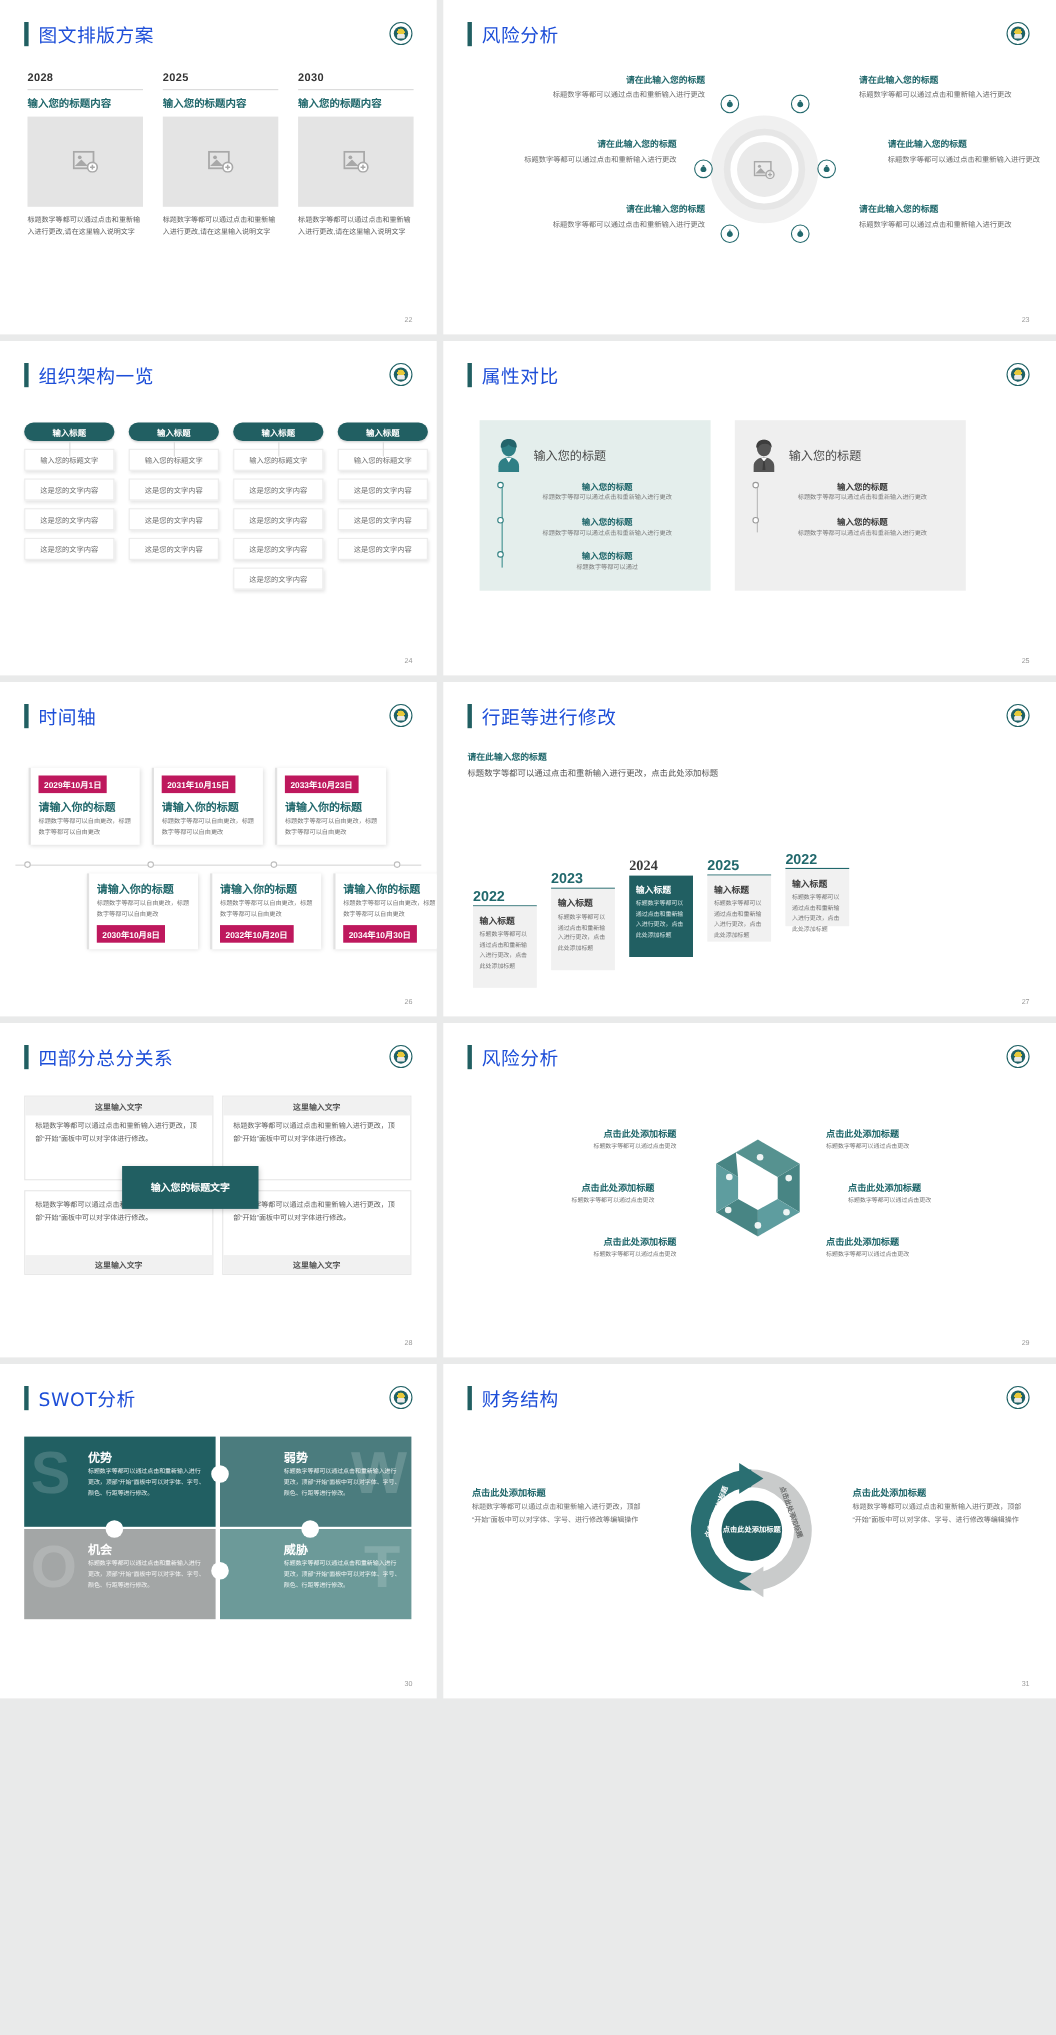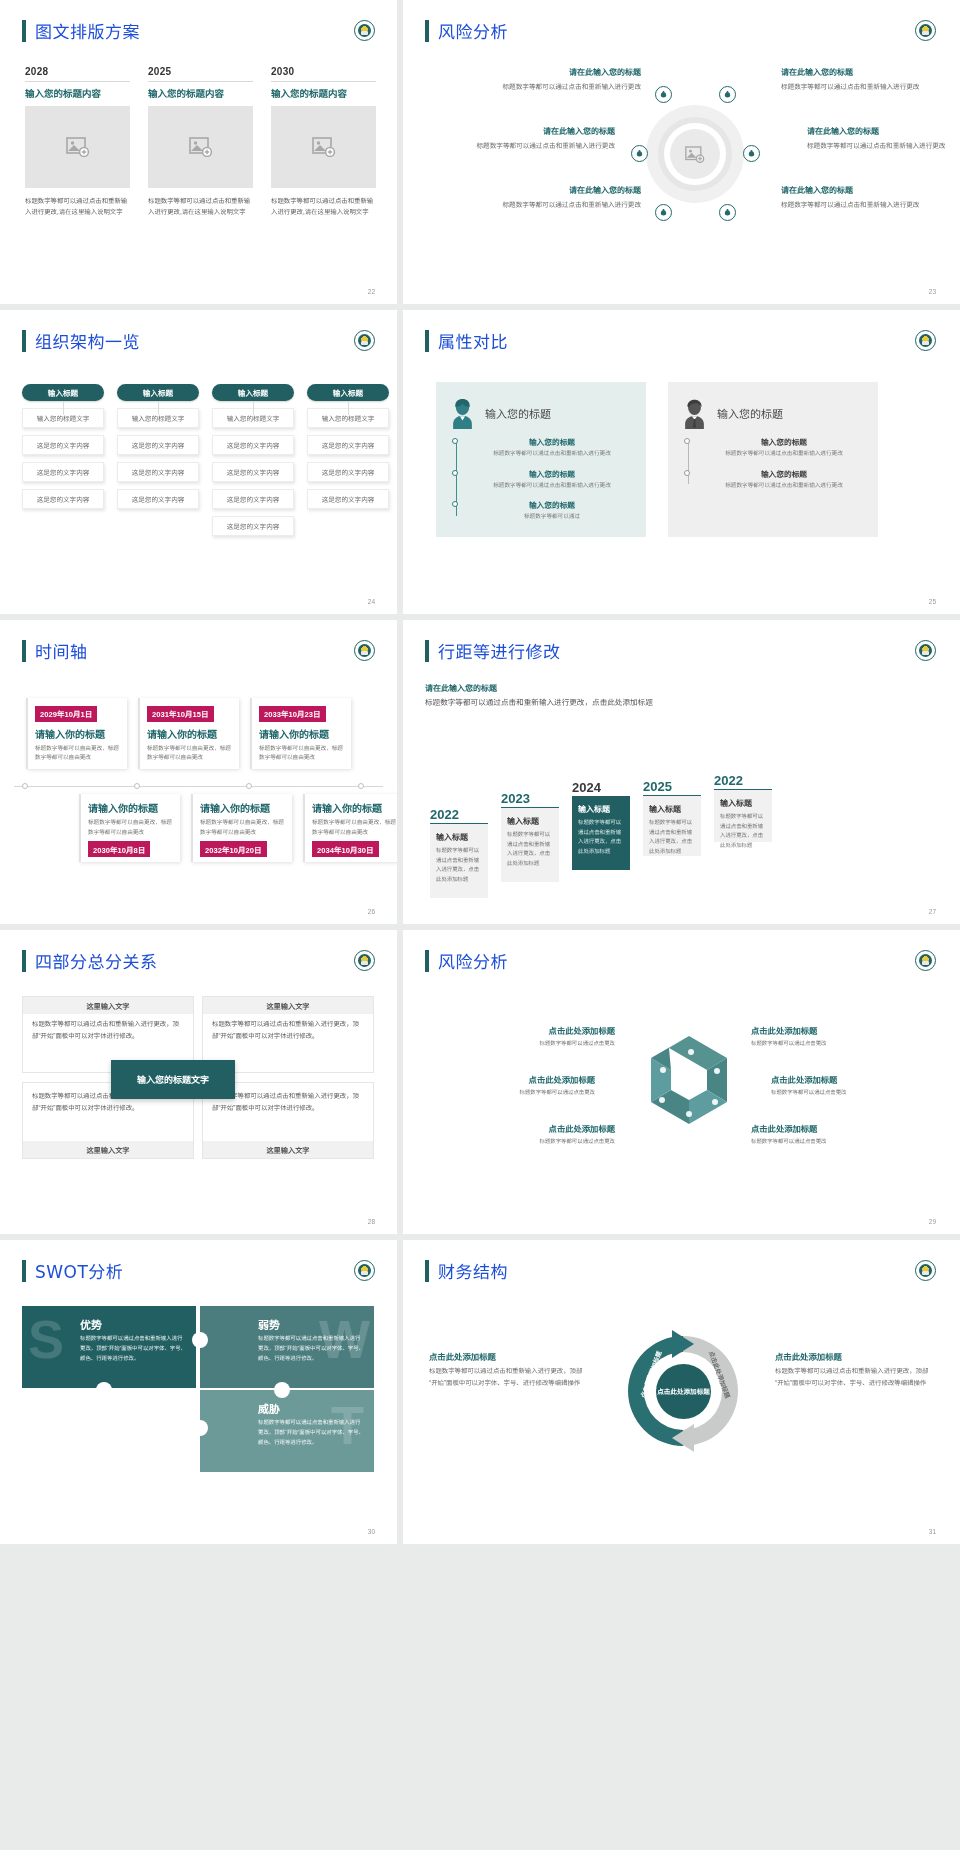--- a/index.html
+++ b/index.html
@@ -552,21 +552,21 @@
             <div class="p">标题数字等都可以通过点击和重新输入进行更改，点击此处添加标题</div>
           </div>
         </div>
         <div class="s27-step" style="margin-bottom:16px;">
           <span class="s27-yr">2023</span>
           <div class="s27-box" style="height:74px;">
             <div class="h">输入标题</div>
             <div class="p">标题数字等都可以通过点击和重新输入进行更改，点击此处添加标题</div>
           </div>
         </div>
-        <div class="s27-step dark" style="margin-bottom:28px;">
+        <div class="s27-step dark" style="margin-bottom:28px;font-family:Liberation Serif, serif;">
           <span class="s27-yr" style="border-bottom:none;color:#3a3a3a;">2024</span>
           <div class="s27-box" style="height:74px;">
             <div class="h">输入标题</div>
             <div class="p">标题数字等都可以通过点击和重新输入进行更改，点击此处添加标题</div>
           </div>
         </div>
         <div class="s27-step" style="margin-bottom:42px;">
           <span class="s27-yr">2025</span>
           <div class="s27-box" style="height:60px;">
             <div class="h">输入标题</div>
@@ -685,20 +685,25 @@
         <div class="pz s">
           <span class="big" style="left:6px;top:6px;">S</span>
           <span class="t">优势</span>
           <span class="p">标题数字等都可以通过点击和重新输入进行更改，顶部“开始”面板中可以对字体、字号、颜色、行距等进行修改。</span>
         </div>
         <div class="pz w">
           <span class="big" style="right:4px;top:6px;">W</span>
           <span class="t">弱势</span>
           <span class="p">标题数字等都可以通过点击和重新输入进行更改，顶部“开始”面板中可以对字体、字号、颜色、行距等进行修改。</span>
         </div>
+        <div class="pz o">
+          <span class="big" style="left:6px;top:8px;">O</span>
+          <span class="t">机会</span>
+          <span class="p">标题数字等都可以通过点击和重新输入进行更改，顶部“开始”面板中可以对字体、字号、颜色、行距等进行修改。</span>
+        </div>
         <div class="pz th">
           <span class="big" style="right:10px;top:8px;">T</span>
           <span class="t">威胁</span>
           <span class="p">标题数字等都可以通过点击和重新输入进行更改，顶部“开始”面板中可以对字体、字号、颜色、行距等进行修改。</span>
         </div>
         <span class="knob" style="left:170px;top:26px;"></span>
         <span class="knob" style="left:74px;top:76px;"></span>
         <span class="knob" style="left:252px;top:76px;"></span>
         <span class="knob" style="left:170px;top:114px;"></span>
       </div>

